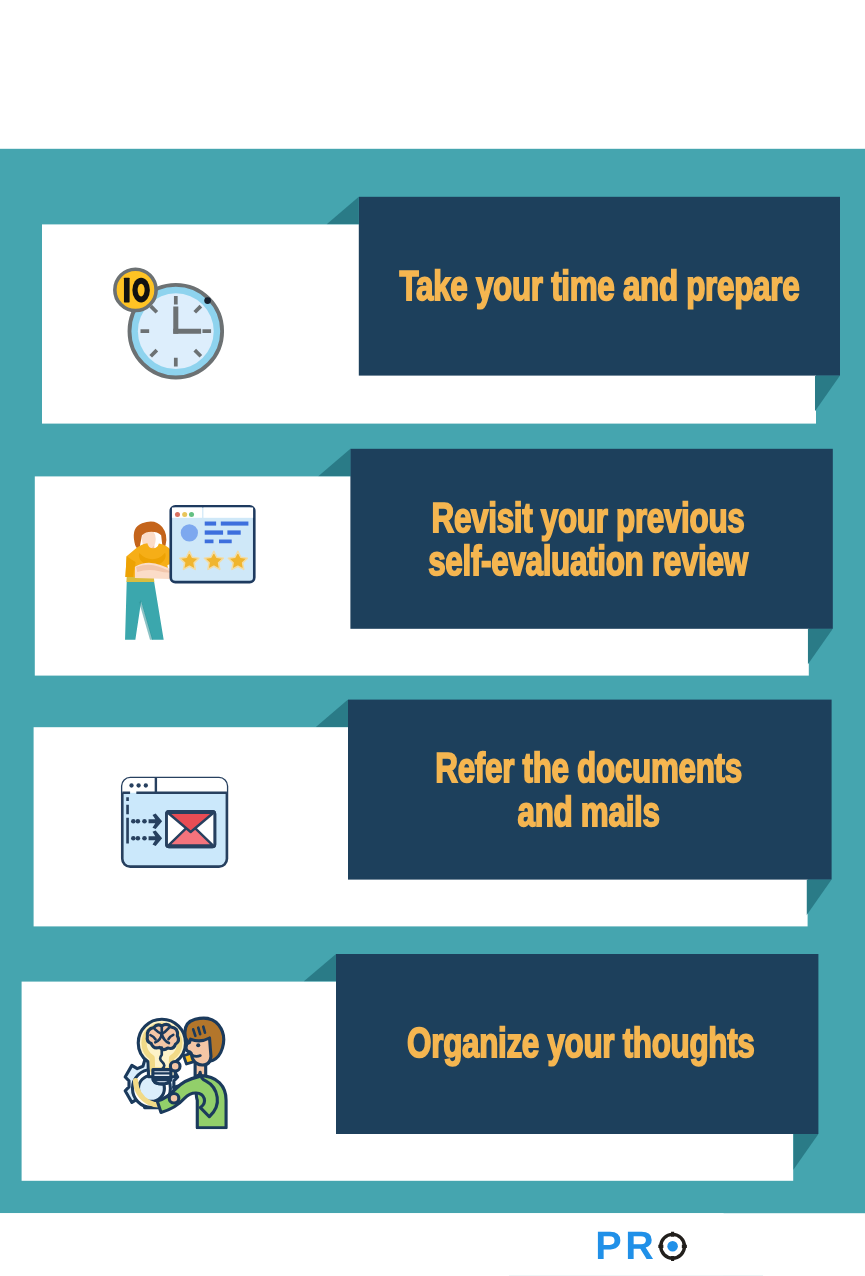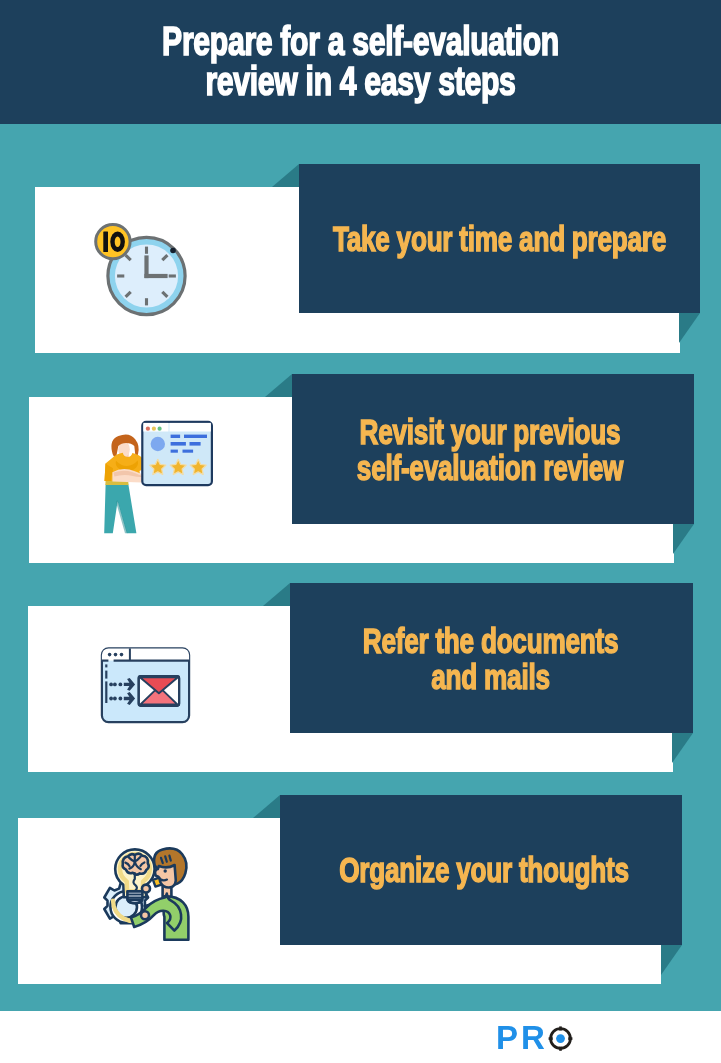--- a/index.html
+++ b/index.html
@@ -37,26 +37,20 @@
   .logo{position:absolute;display:flex;align-items:center;}
   .logo .lt{font-weight:bold;color:#2090e8;font-size:33px;letter-spacing:3.0px;line-height:33px;}
 </style>
 </head>
 <body>
 
 <div id="page">
 
   <div class="teal-bg"></div>
 
-  <div class="header">
-    <div class="title" style="top:21px">
-      <span class="tl">Prepare for a self-evaluation</span>
-      <span class="tl">review in 4 easy steps</span>
-    </div>
-  </div>
 
   <div class="step">
     <div class="card" style="left:35px;top:187px;width:645px;height:166px"></div>
     <div class="fold" style="left:272px;top:164px;width:27px;height:23px;clip-path:polygon(100% 0, 100% 100%, 0 100%);"></div>
     <div class="fold" style="left:679px;top:313px;width:21px;height:30px;clip-path:polygon(0 0, 100% 0, 0 100%);"></div>
     <div class="panel" style="left:299px;top:164px;width:401px;height:149px"></div>
     <svg class="icon" style="left:92px;top:218px;width:100px;height:100px" viewBox="0 0 100 100" xmlns="http://www.w3.org/2000/svg">
       <circle cx="54.5" cy="58" r="38.6" fill="#8ed3ee" stroke="#6c7173" stroke-width="3.2"></circle>
       <circle cx="54.5" cy="58" r="31.6" fill="#ddeefc"></circle>
       <g stroke="#6c7173" stroke-width="3.1" stroke-linecap="butt">

